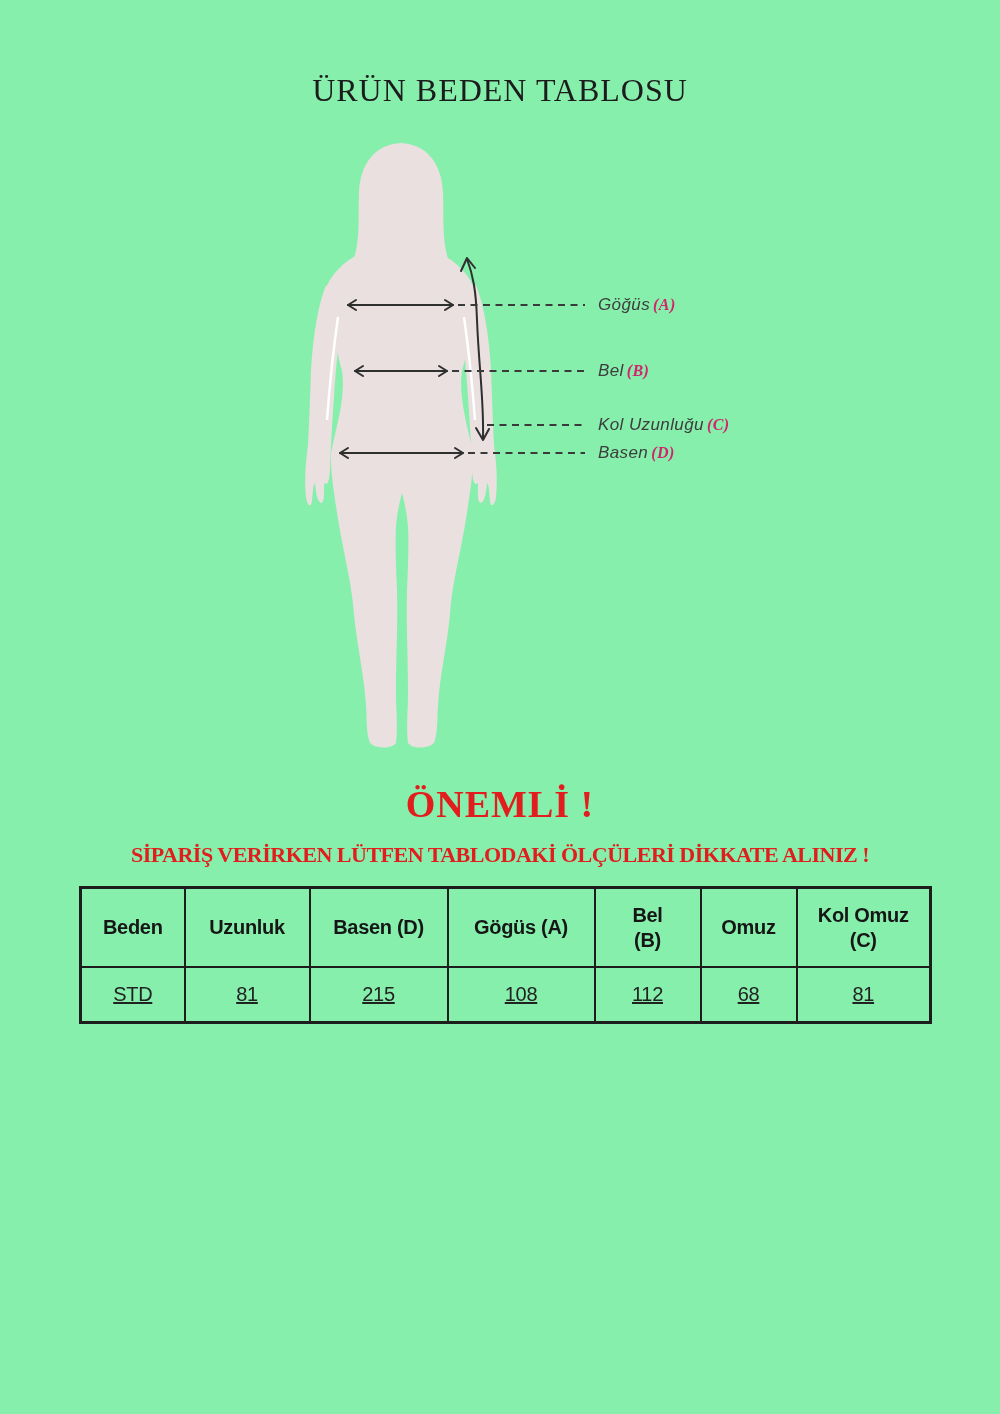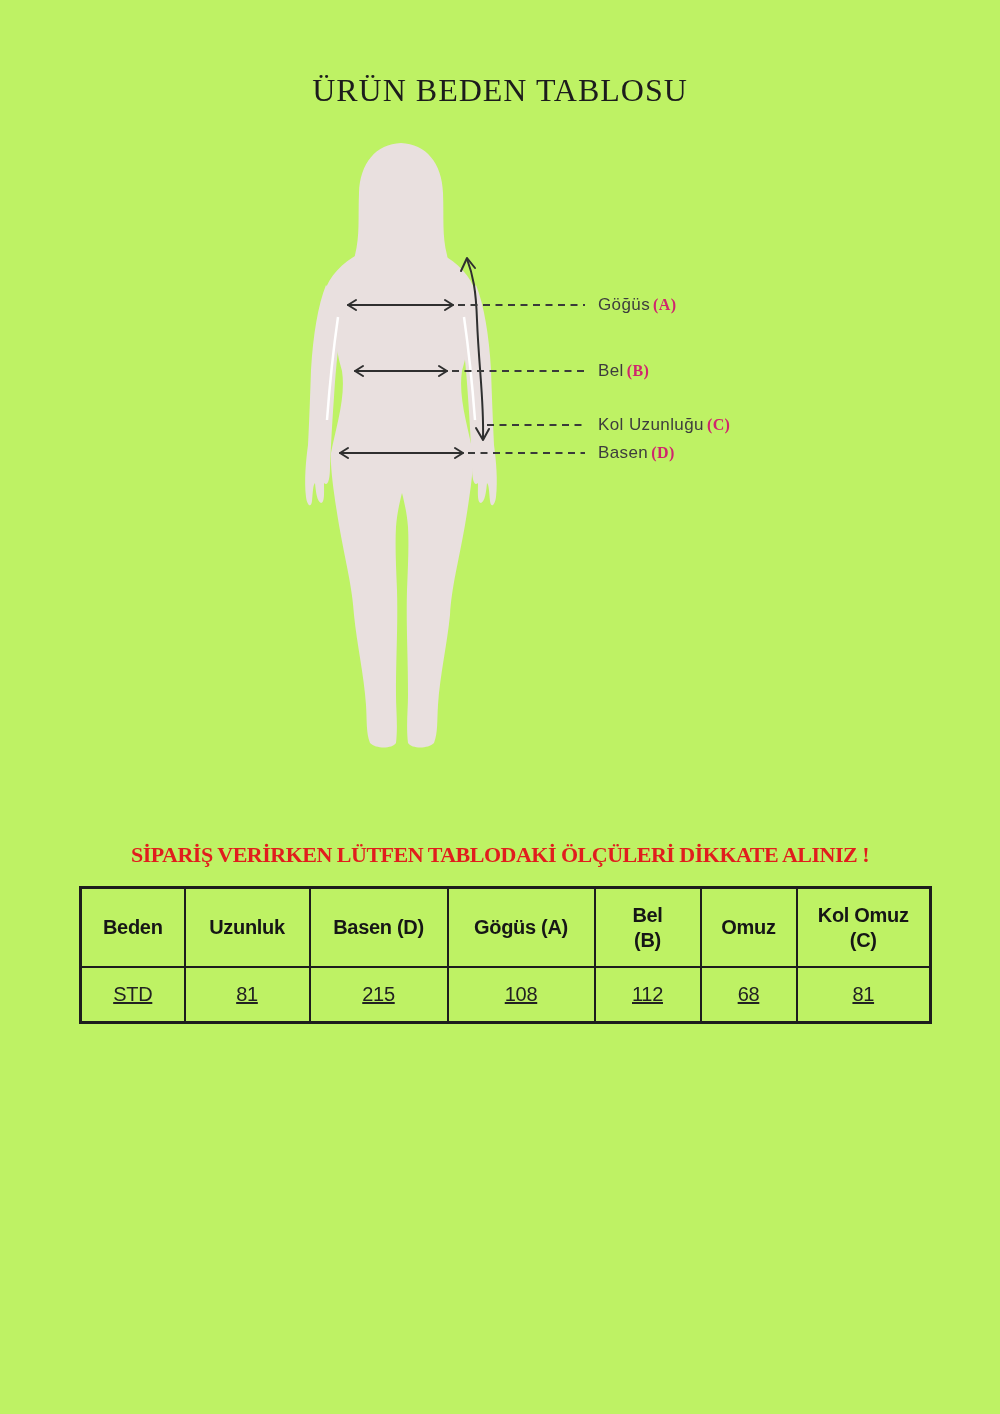--- a/index.html
+++ b/index.html
@@ -1,26 +1,26 @@
 <!DOCTYPE html>
 <html><head>
 <meta charset="utf-8">
 <style>
   html,body{margin:0;padding:0;background:#fff;}
-  .page{position:relative;width:1000px;height:1414px;background:#bef264;
+  .page{position:relative;width:1000px;height:1414px;background:#86efac;
         font-family:"Liberation Sans",sans-serif;overflow:hidden;}
 
   .page-title{position:absolute;top:72px;left:0;width:100%;text-align:center;
         font-family:"Liberation Serif",serif;font-size:32px;color:#1c1c1c;
         letter-spacing:1px;}
 
   .figure-svg{position:absolute;left:280px;top:135px;width:320px;height:620px;}
 
   .mlabel{position:absolute;white-space:nowrap;font-size:17px;color:#3d3d3d;
-        letter-spacing:0.4px;}
+        letter-spacing:0.4px;font-style:italic;}
   .mlabel .mkey{font-family:"Liberation Serif",serif;font-weight:bold;
         font-size:16px;color:#d0256d;margin-left:3px;}
   .mlabel-gogus{left:598px;top:295px;}
   .mlabel-bel{left:598px;top:361px;}
   .mlabel-kol{left:598px;top:415px;}
   .mlabel-basen{left:598px;top:443px;}
 
   .important-title{position:absolute;top:782px;left:0;width:100%;text-align:center;
         font-family:"Liberation Serif",serif;font-weight:bold;font-size:38px;
         color:#e11d1d;letter-spacing:1px;}
@@ -115,20 +115,21 @@
   <div class="mlabel mlabel-bel">
     <span>Bel</span><span class="mkey">(B)</span>
   </div>
   <div class="mlabel mlabel-kol">
     <span>Kol Uzunluğu</span><span class="mkey">(C)</span>
   </div>
   <div class="mlabel mlabel-basen">
     <span>Basen</span><span class="mkey">(D)</span>
   </div>
 
+  <div class="important-title">ÖNEMLİ !</div>
   <div class="warning-line">SİPARİŞ VERİRKEN LÜTFEN TABLODAKİ ÖLÇÜLERİ DİKKATE ALINIZ !</div>
 
   <table class="size-table">
     <colgroup>
       <col style="width:104px">
         <col style="width:125px">
         <col style="width:138px">
       <col style="width:147px">
         <col style="width:106px">
         <col style="width:96px">

